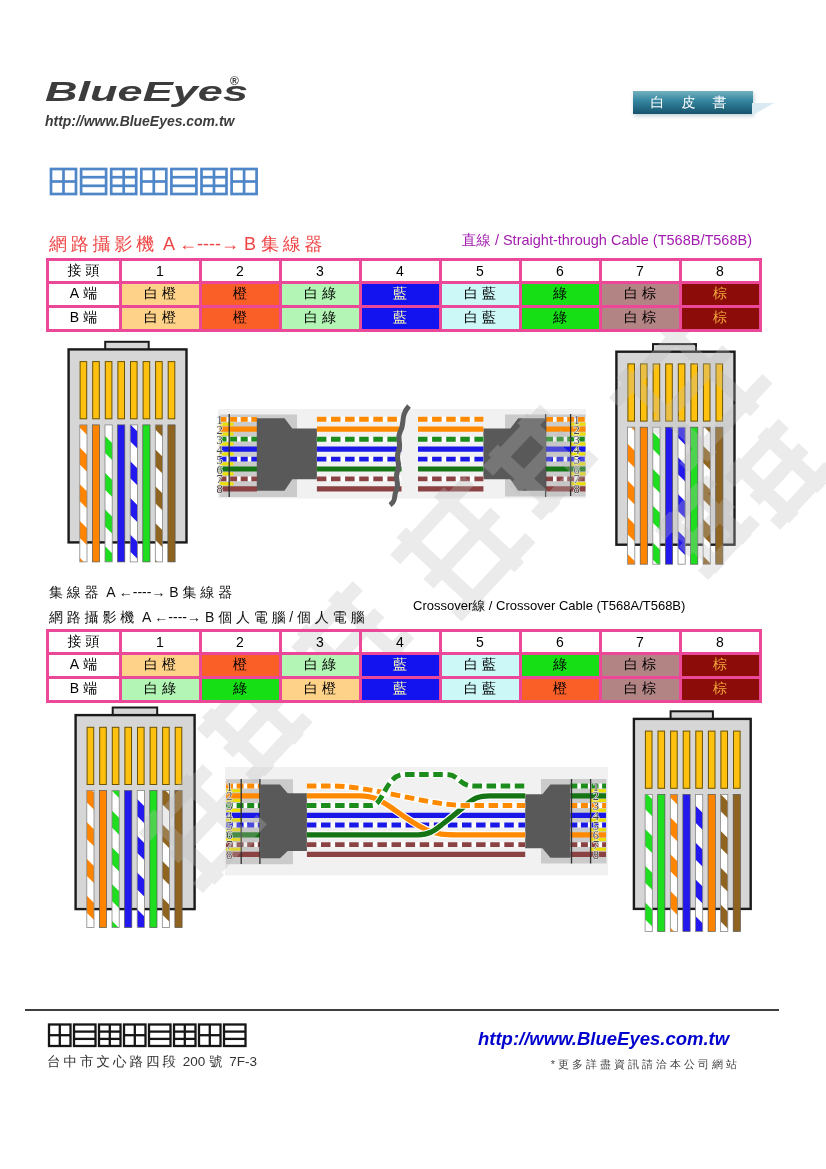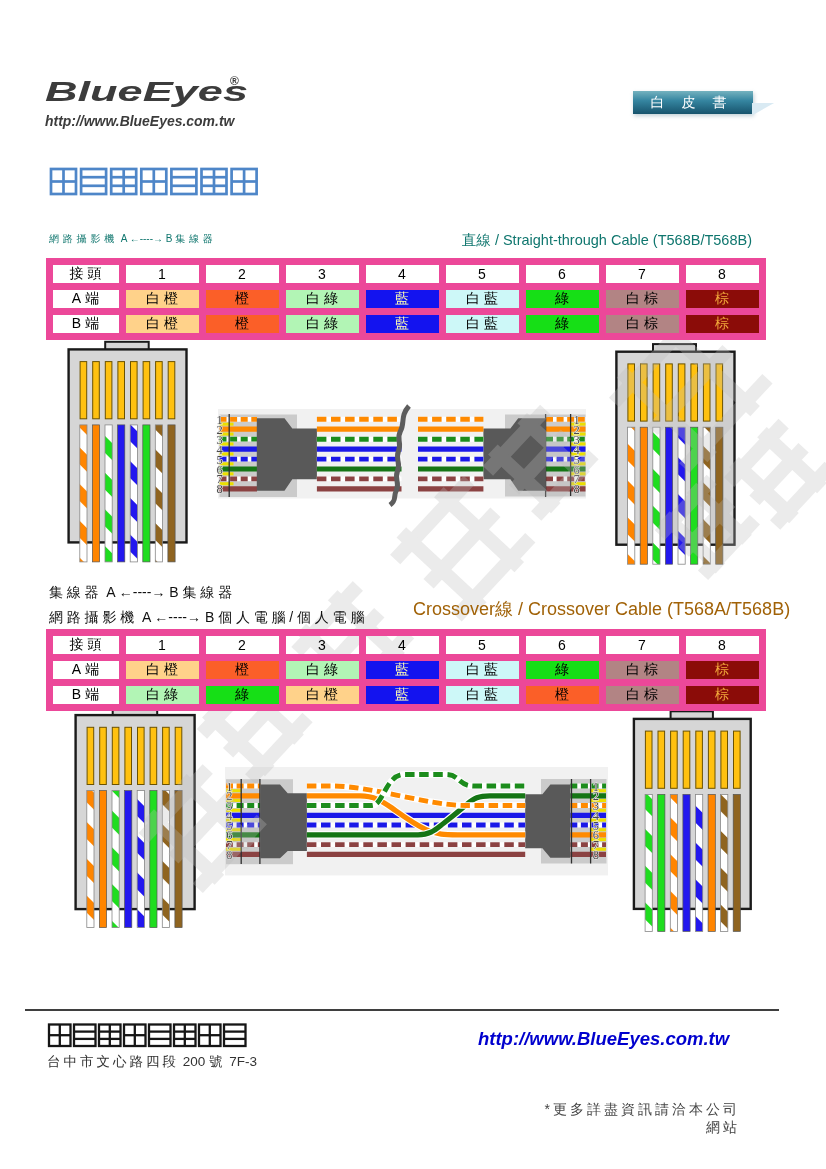--- a/index.html
+++ b/index.html
@@ -1,18 +1,18 @@
 <!DOCTYPE html>
 <html><head><meta charset="utf-8"><style>
 *{margin:0;padding:0;box-sizing:border-box}
 body{background:#fff}
 #page{position:relative;width:826px;height:1169px;background:#fff;overflow:hidden;font-family:"Liberation Sans",sans-serif}
 .abs{position:absolute}
 table{border-collapse:collapse;table-layout:fixed}
-td{border:7px solid #ec4899;text-align:center;vertical-align:middle;font-size:14px;width:80px;height:24px;padding:0}
+td{border:3px solid #ec4899;text-align:center;vertical-align:middle;font-size:14px;width:80px;height:24px;padding:0}
 tr.h td{height:23px}
 td.c0{width:73px}
 td.d{letter-spacing:4px;text-indent:4px}
 .cj{letter-spacing:3.8px}
 .cj2{letter-spacing:3.0px}
 </style></head><body>
 <div id="page">
 <svg class="abs" style="left:0;top:0" width="826" height="1169">
 <pattern id="stWO" width="26" height="26" patternUnits="userSpaceOnUse" patternTransform="rotate(45)">
         <rect width="26" height="26" fill="#fff"></rect>
@@ -377,22 +377,22 @@
 <line x1="224.0" y1="1031.6" x2="245.5" y2="1031.6"></line>
 <line x1="224.0" y1="1038.9" x2="245.5" y2="1038.9"></line>
 </g>
 </svg>
 <div class="abs" style="left:45px;top:76px;color:#3C3C3C;font-style:italic;font-weight:bold;font-size:28px;transform:scaleX(1.61);transform-origin:0 0">BlueEyes</div>
 <div class="abs" style="left:230px;top:74px;color:#3C3C3C;font-weight:bold;font-size:12px">®</div>
 <div class="abs" style="left:45px;top:112px;color:#3C3C3C;font-style:italic;font-weight:bold;font-size:15px;transform:scaleX(0.93);transform-origin:0 0">http://www.BlueEyes.com.tw</div>
 <div class="abs" style="left:633px;top:91px;width:120px;height:23px;background:linear-gradient(180deg,#74b2bf 0%,#3585a0 42%,#17536c 100%);box-shadow:1px 2px 4px rgba(120,150,165,0.45);color:#fff;font-size:14px;text-align:center;line-height:23px;letter-spacing:17px;text-indent:8px">白皮書</div>
 <div class="abs" style="left:752px;top:102.5px;width:23px;height:13px;background:#D9EAF3;clip-path:polygon(0 0,100% 0,0 100%)"></div>
 
-<div class="abs" style="left:49px;top:232px;font-size:10px;color:#0f766e"><span class="cj">網路攝影機</span> A ←----→ B <span class="cj">集線器</span></div>
-<div class="abs" style="left:413px;top:231px;width:339px;text-align:right;font-size:14.5px;color:#0f766e">直線 / Straight-through Cable (T568B/T568B)</div>
+<div class="abs" style="left:49px;top:232px;font-size:18px;color:#ef4444"><span class="cj">網路攝影機</span> A ←----→ B <span class="cj">集線器</span></div>
+<div class="abs" style="left:413px;top:231px;width:339px;text-align:right;font-size:14.5px;color:#a21caf">直線 / Straight-through Cable (T568B/T568B)</div>
 <div class="abs" style="left:45.5px;top:257.5px">
 <table>
         <tbody>
           <tr class="h">
             <td class="c0 d">接頭</td>
             <td>1</td>
             <td>2</td>
             <td>3</td>
             <td>4</td>
             <td>5</td>
@@ -421,21 +421,21 @@
             <td class="d" style="background:#16DF16;color:#000">綠</td>
             <td class="d" style="background:#B28484;color:#000">白棕</td>
             <td class="d" style="background:#8B0C08;color:#F2A93B">棕</td>
           </tr>
         </tbody>
       </table>
     </div>
 
 <div class="abs" style="left:49px;top:584px;font-size:14px;color:#111"><span class="cj">集線器</span> A ←----→ B <span class="cj">集線器</span></div>
 <div class="abs" style="left:49px;top:609px;font-size:14px;color:#111"><span class="cj">網路攝影機</span> A ←----→ B <span class="cj">個人電腦/個人電腦</span></div>
-<div class="abs" style="left:413px;top:597px;font-size:18px;color:#a16207">Crossover線 / Crossover Cable (T568A/T568B)</div>
+<div class="abs" style="left:413px;top:597px;font-size:13px;color:#000000">Crossover線 / Crossover Cable (T568A/T568B)</div>
 <div class="abs" style="left:45.5px;top:628.5px">
 <table>
         <tbody>
           <tr class="h">
             <td class="c0 d">接頭</td>
             <td>1</td>
             <td>2</td>
             <td>3</td>
             <td>4</td>
             <td>5</td>
@@ -465,13 +465,13 @@
             <td class="d" style="background:#B28484;color:#000">白棕</td>
             <td class="d" style="background:#8B0C08;color:#F2A93B">棕</td>
           </tr>
         </tbody>
       </table>
     </div>
 
 <div class="abs" style="left:25px;top:1009px;width:754px;height:2.4px;background:#3F3F3F"></div>
 <div class="abs" style="left:478px;top:1028px;font-size:18.5px;font-weight:bold;font-style:italic;color:#0000CE">http://www.BlueEyes.com.tw</div>
 <div class="abs" style="left:47px;top:1053px;font-size:13.5px;color:#333"><span class="cj2">台中市文心路四段</span> 200 <span class="cj2">號</span> 7F-3</div>
-<div class="abs" style="left:540px;top:1101px;width:200px;text-align:right;font-size:14px;color:#444;letter-spacing:3px">*更多詳盡資訊請洽本公司網站</div>
+<div class="abs" style="left:540px;top:1057px;width:200px;text-align:right;font-size:11px;color:#444;letter-spacing:3px">*更多詳盡資訊請洽本公司網站</div>
 </div>
 </body></html>

